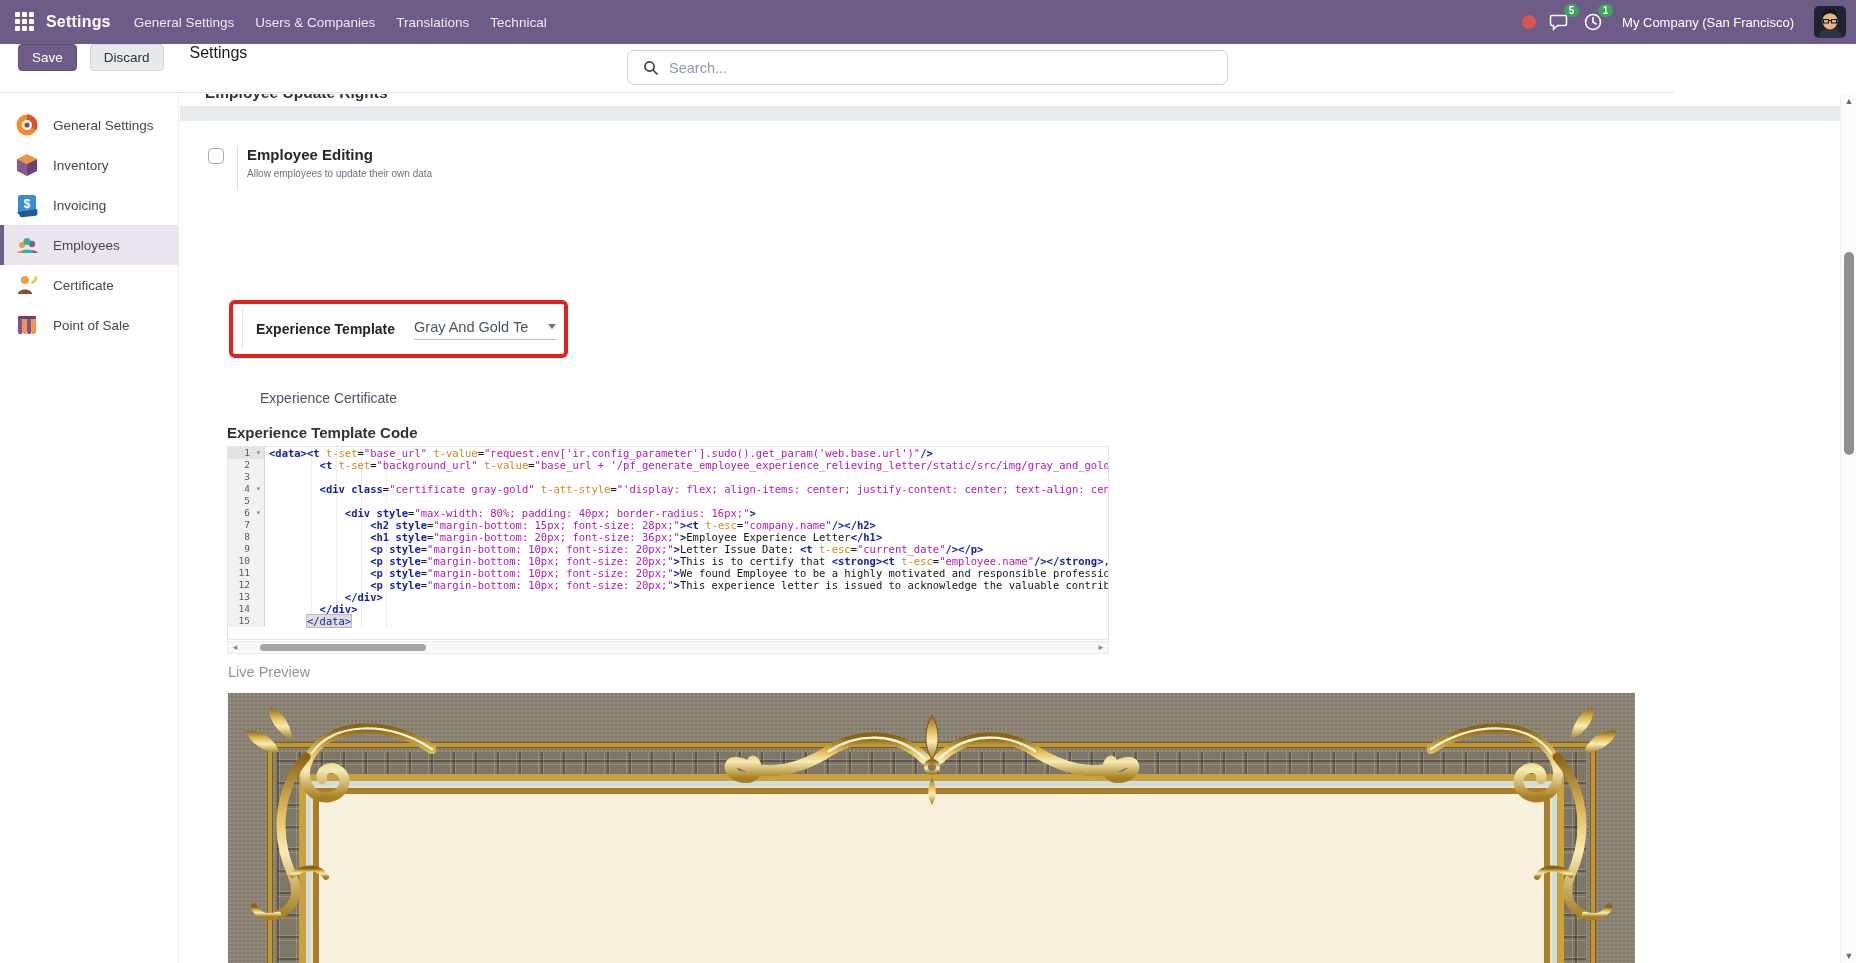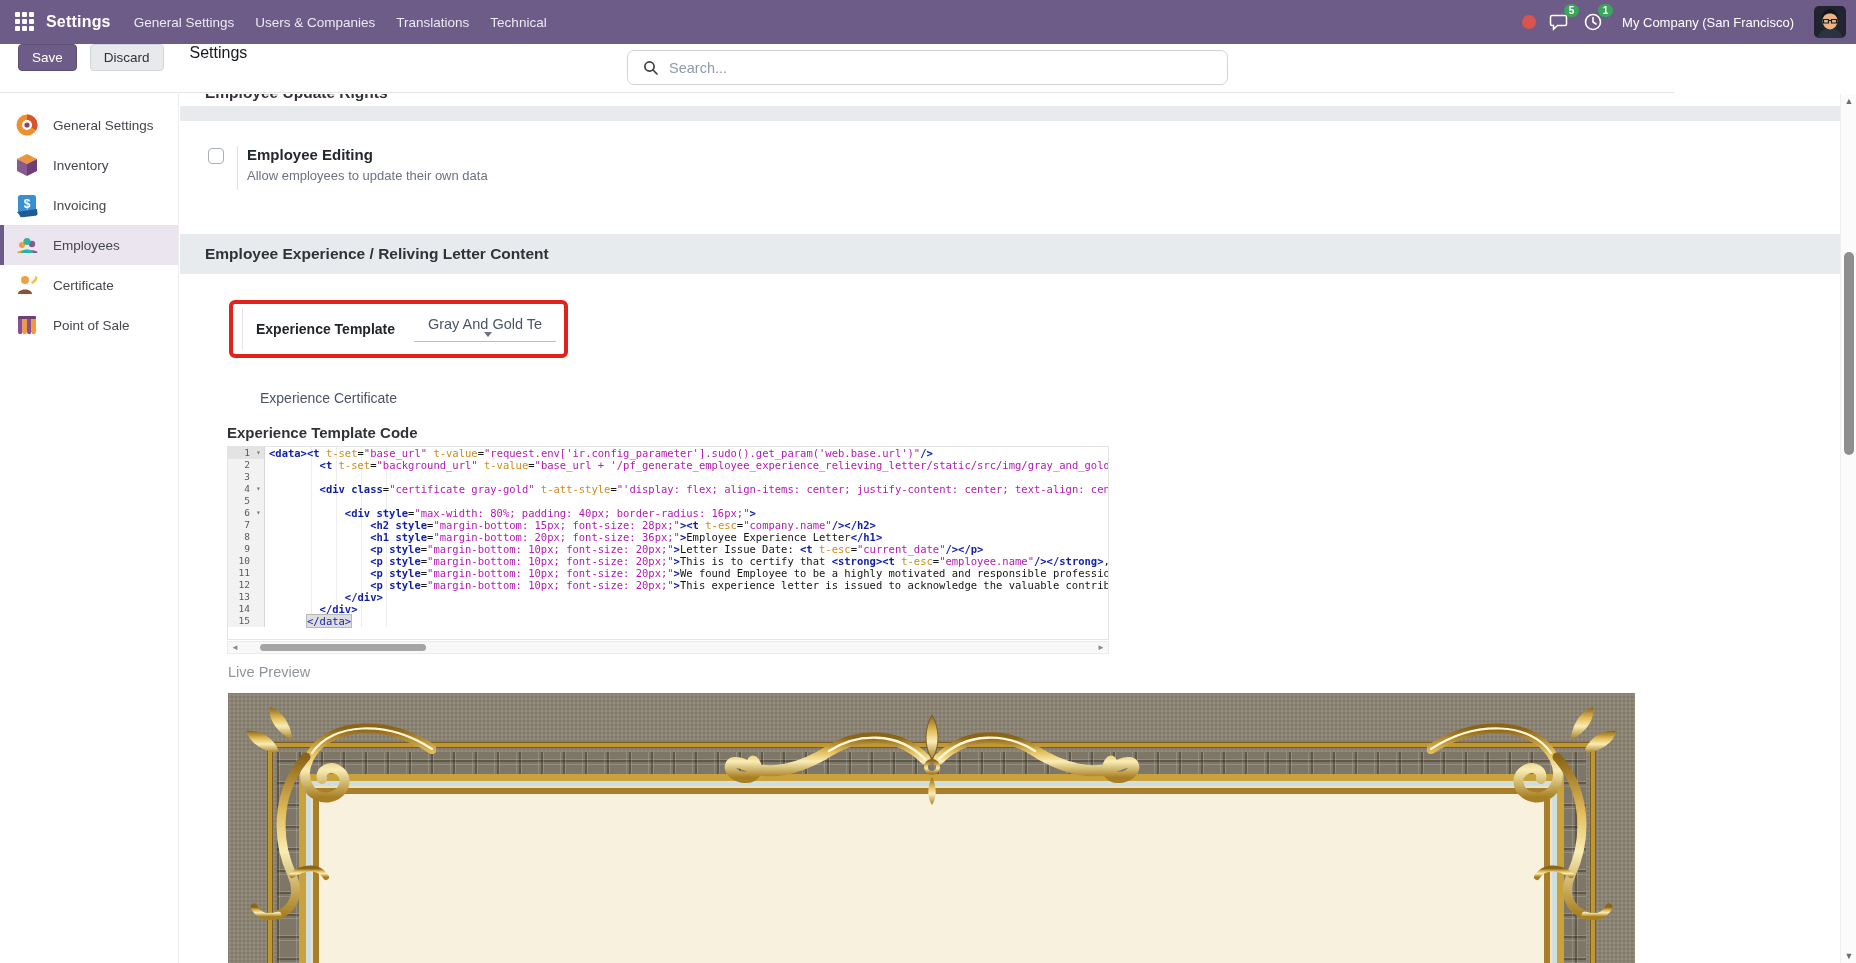--- a/index.html
+++ b/index.html
@@ -44,26 +44,26 @@
   .band { position:absolute; left:0; width:1660px; background:#e8ebee; }
   .band1 { top:12px; height:15px; }
   .band2 { top:140px; height:40px; display:flex; align-items:center; }
   .band2 h2 { margin-left:25px; font-size:15.5px; color:#2f3338; }
 
   .chk-row { position:absolute; left:28px; top:52px; display:flex; }
   .chk { appearance:none; width:16px; height:16px; border:1px solid #a9b0b7; border-radius:4px; background:#fff; margin-top:2px; cursor:pointer; }
   .chk-sep { width:1px; height:44px; background:#dcdfe3; margin-left:13px; }
   .chk-text { margin-left:9px; }
   .chk-title { font-weight:bold; font-size:15px; color:#24292e; }
-  .chk-desc { font-size:13px; color:#6b7280; margin-top:5px; }
+  .chk-desc { font-size:10px; color:#6b7280; margin-top:5px; }
 
   .red-box { position:absolute; left:49px; top:206px; width:339px; height:58px; border:4px solid #e1231d; border-radius:6px; display:flex; align-items:center; }
   .setting-sep { width:1px; height:42px; background:#e3e6e9; margin-left:9px; }
   .exp-label { font-weight:bold; font-size:14px; color:#212529; margin-left:13px; white-space:nowrap; }
-  .select { margin-left:19px; width:142px; border-bottom:1px solid #bdbdbd; display:flex; align-items:center; justify-content:space-between; padding-bottom:4px; cursor:pointer;flex-direction:column; }
+  .select { margin-left:19px; width:142px; border-bottom:1px solid #bdbdbd; display:flex; align-items:center; justify-content:space-between; padding-bottom:4px; cursor:pointer; }
   .select-value { font-size:14.5px; color:#4b5563; white-space:nowrap; overflow:hidden; }
   .caret { width:0; height:0; border-left:4.5px solid transparent; border-right:4.5px solid transparent; border-top:5px solid #6b7280; margin-left:6px; flex:none; }
 
   .cert-label { position:absolute; left:80px; top:296px; font-size:14px; color:#4b5563; }
   .code-label { position:absolute; left:47px; top:330px; font-weight:bold; font-size:15px; color:#2f3338; }
 
   
   .editor { position:absolute; left:47px; top:352px; width:882px; height:194px; background:#fff; border:1px solid #e5e5e5; overflow:hidden; font-family:"DejaVu Sans Mono", monospace; font-size:10.5px; line-height:12px; cursor:text; }
   .cm-row { display:flex; height:12px; }
   .cm-g { width:25px; flex:none; text-align:right; background:#f2f2f2; color:#5a5a5a; font-size:9.5px; padding-right:3px; }
@@ -250,23 +250,20 @@
 
     <div class="chk-row">
       <input type="checkbox" class="chk" style="">
       <div class="chk-sep"></div>
       <div class="chk-text">
         <div class="chk-title">Employee Editing</div>
         <div class="chk-desc">Allow employees to update their own data</div>
       </div>
     </div>
 
-    <div class="band band2">
-      <h2>Employee Experience / Reliving Letter Content</h2>
-    </div>
 
     <div class="red-box">
       <div class="setting-sep"></div>
       <div class="exp-label">Experience Template</div>
       <div class="select">
         <span class="select-value">Gray And Gold Te</span>
         <span class="caret"></span>
       </div>
     </div>
 

